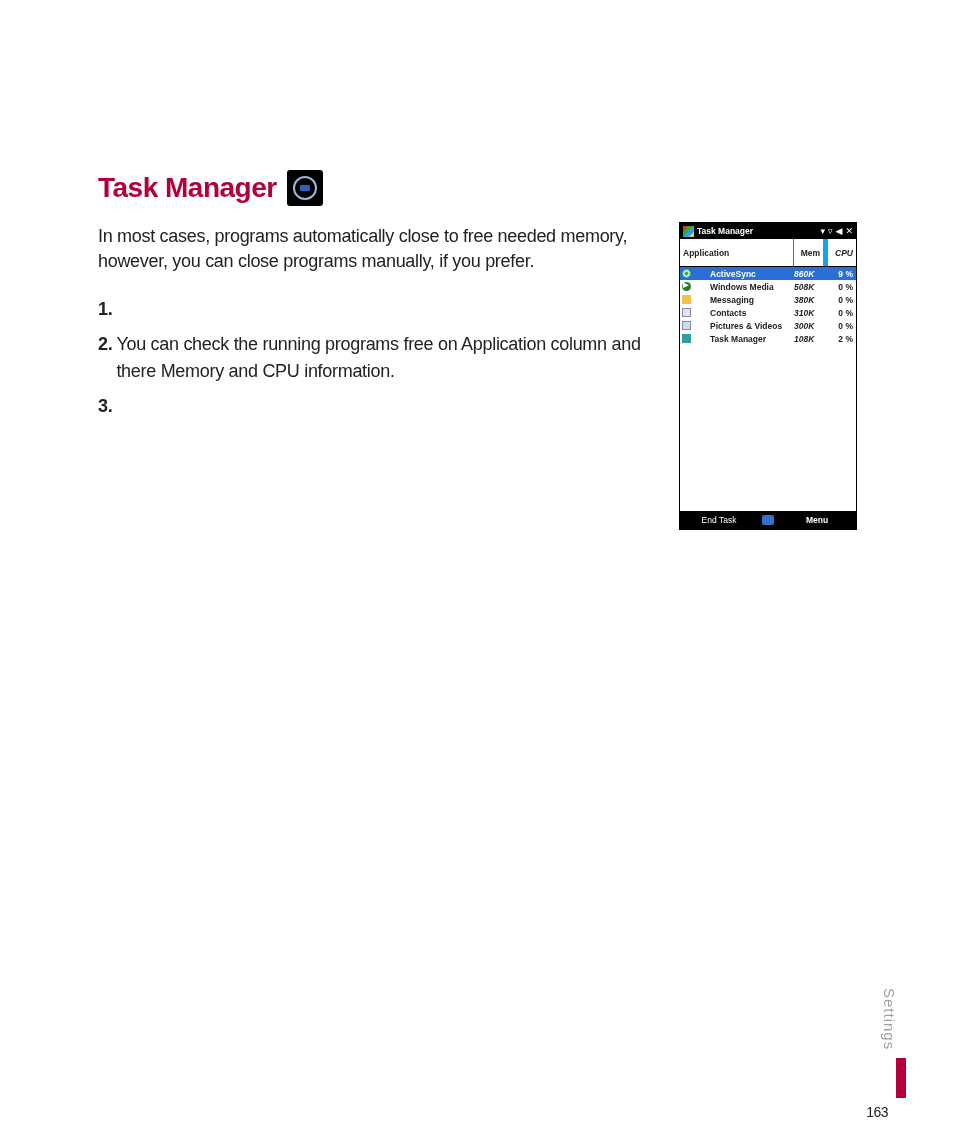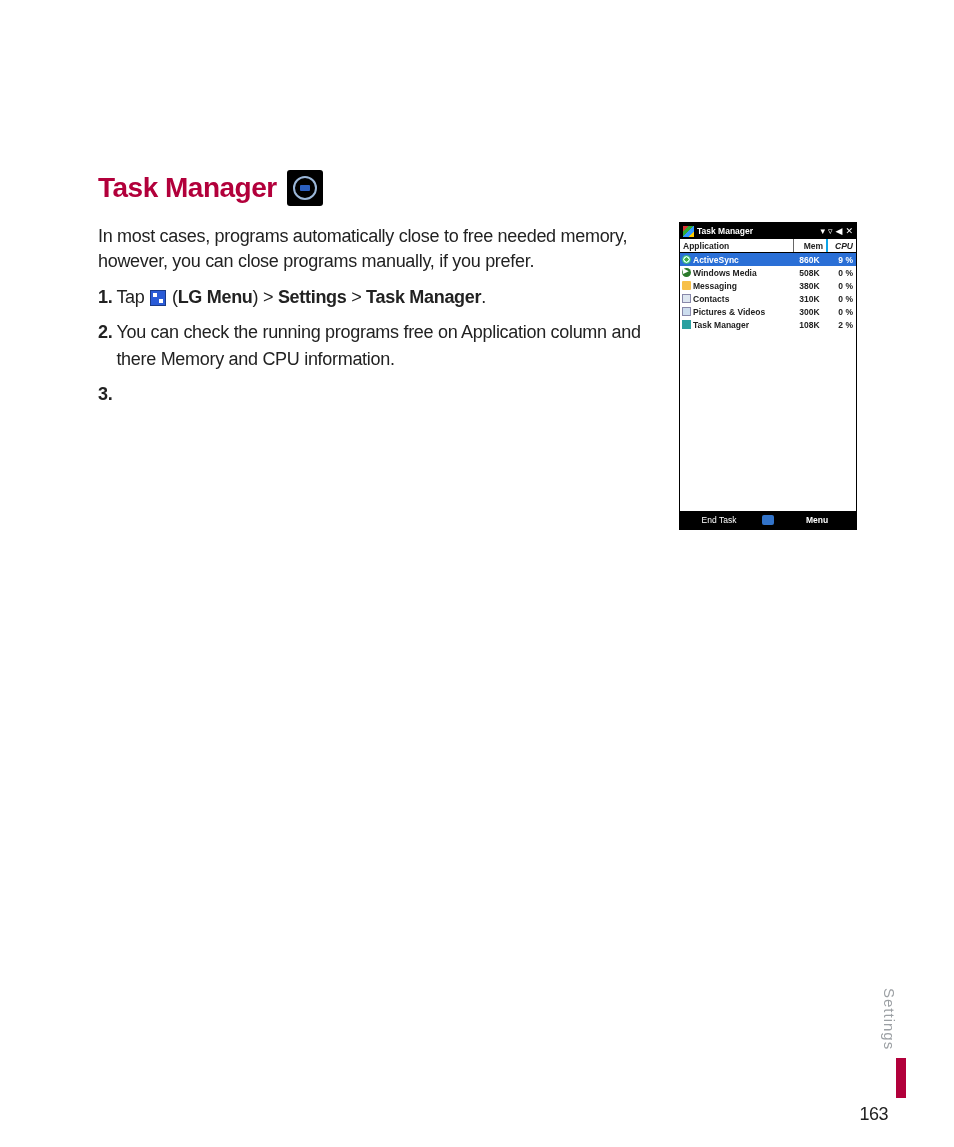--- a/index.html
+++ b/index.html
@@ -41,21 +41,21 @@
     border: 2px solid #9bb7d8;
     border-radius: 50%;
     display:flex;align-items:center;justify-content:center;
   }
   .title-icon .inner .dot{
     width:10px;height:6px;background:#2b5fbf;border-radius:1px;
   }
   .intro {
     font-size: 18px;
     line-height: 1.4;
-    margin-bottom: 10px;
+    margin-bottom: 22px;
     width: 570px;
     letter-spacing: -0.3px;
   }
   ol.steps {
     list-style: none;
     font-size: 18px;
     line-height: 1.5;
     width: 570px;
     letter-spacing: -0.3px;
   }
@@ -94,33 +94,33 @@
     padding: 0 3px;
     gap: 3px;
   }
   .device .titlebar .flag{
     width:11px;height:11px;background:linear-gradient(135deg,#d33 0 25%,#3a3 25% 50%,#39f 50% 75%,#fc0 75% 100%);
   }
   .device .titlebar .tbtitle{font-weight:700;}
   .device .titlebar .spacer{flex:1;}
   .device .titlebar .ticon{font-size:9px;}
   .device .cols{
-    display:flex;height:14px;border-bottom:1px solid #000;font-weight:700;
+    display:flex;height:28px;border-bottom:1px solid #000;font-weight:700;
   }
   .device .cols > div{display:flex;align-items:center;padding:0 3px;}
   .device .cols .c-app{flex:1;border-right:1px solid #666;}
-  .device .cols .c-mem{width:34px;border-right:2px solid #0ea5e9;justify-content:flex-end;}
+  .device .cols .c-mem{width:34px;border-right:5px solid #0ea5e9;justify-content:flex-end;}
   .device .cols .c-cpu{width:28px;justify-content:flex-end;font-style:italic;}
   .device .rows{flex:1;background:#fff;overflow:hidden;}
   .device .row{
     display:flex;height:13px;align-items:center;font-weight:700;
   }
   .device .row.sel{background:#2a6fd6;color:#fff;}
-  .device .row .r-app{flex:1;padding-left:2px;display:flex;align-items:center;gap:2px;overflow:hidden;white-space:nowrap;}
-  .device .row .r-mem{width:34px;text-align:center;padding-right:3px;}
+  .device .row .r-app{flex:1;padding-left:2px;display:flex;align-items:center;gap:19px;overflow:hidden;white-space:nowrap;}
+  .device .row .r-mem{width:34px;text-align:left;padding-right:3px;font-style:italic;}
   .device .row .r-cpu{width:28px;text-align:right;padding-right:3px;}
   .device .row .r-app .ricon{width:9px;height:9px;flex:0 0 9px;display:inline-block;}
   .ricon.sync{background:radial-gradient(circle,#4a4 40%,transparent 42%),#cfe;border-radius:50%;border:1px solid #2a6;}
   .ricon.wm{background:#2a7a2a;border-radius:50%;position:relative;}
   .ricon.wm::after{content:"▶";position:absolute;left:1px;top:-1px;font-size:7px;color:#fff;}
   .ricon.msg{background:#f7c04a;border-radius:1px;}
   .ricon.ct{background:#dde6f0;border:1px solid #88a;}
   .ricon.pv{background:#cde;border:1px solid #88a;}
   .ricon.tm{background:#2aa0a0;}
   .device .softbar{
@@ -137,45 +137,41 @@
     writing-mode: vertical-rl;
     font-size:15px; color:#9ca0a4; letter-spacing:1px;
     font-family: Arial, sans-serif;
   }
   .side-bar {
     position:absolute; right:48px; top:1058px;
     width:10px; height:40px; background:#b2003b;
   }
   .page-num {
     position:absolute; right:66px; top:1104px;
-    font-size:18px; letter-spacing:-0.5px; color:#222;
+    font-size:14px; letter-spacing:-0.5px; color:#222;
   }
 </style>
 </head>
 <body>
 
 <div class="page">
   <div class="heading-row">
     <h1 class="page-title">Task Manager</h1>
     <span class="title-icon">
         <span class="inner">
           <span class="dot"></span>
         </span>
       </span>
   </div>
 
   <p class="intro">In most cases, programs automatically close to free needed memory, however, you can close programs manually, if you prefer.</p>
 
   <ol class="steps">
     <li>
       <span class="num">1.</span>
-      <span class="body">
-        <span>Tap </span><span class="inline-icon"></span>
-        <span>(</span><span class="b">LG Menu</span><span>) &gt; </span><span class="b">Settings</span><span> &gt; </span><span class="b">Task Manager</span><span>.</span>
-      </span>
     </li>
     <li>
       <span class="num">2.</span>
       <span class="body">You can check the running programs free on Application column and there Memory and CPU information.</span>
     </li>
     <li>
       <span class="num">3.</span>
     </li>
   </ol>
 </div>

